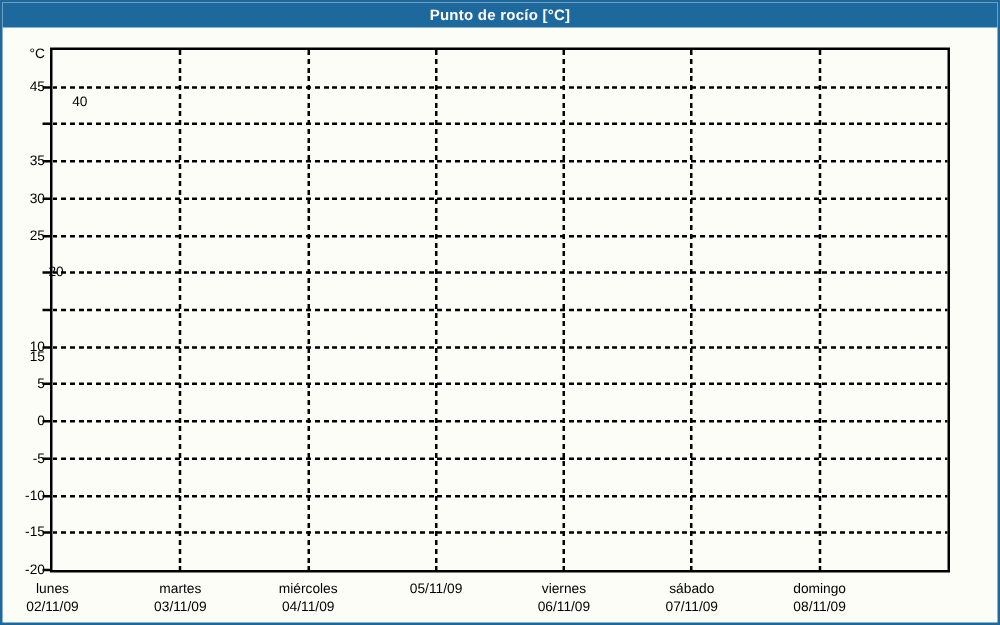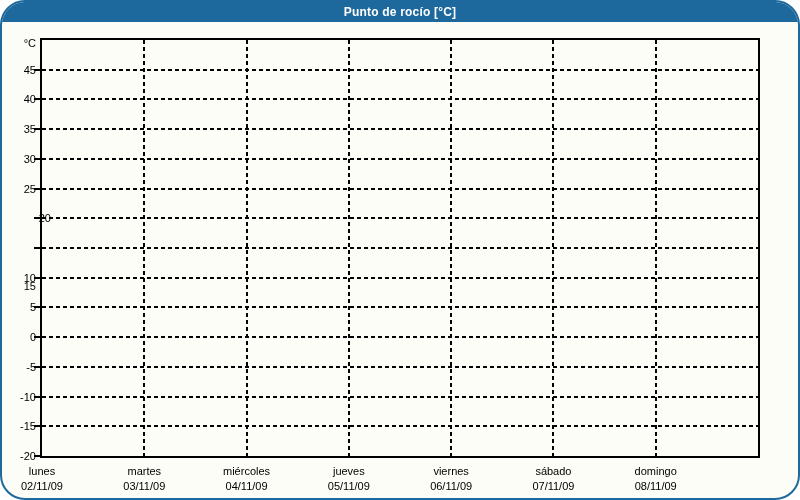--- a/index.html
+++ b/index.html
@@ -51,21 +51,21 @@
   .xlabel {
     position:absolute; top:462px; width:120px;
     text-align:center; font-size:11px; color:var(--text,#000);
     line-height:15px;
   }
   .xlabel .date { line-height:15px; }
 </style>
 </head>
 <body>
 
-<div class="window" style="--frame: #1d689c; --bg: #fcfdf7; --title-text: #ffffff; --axis: #000000; --grid: #000000; --text: #000000; border-color: rgb(29, 104, 156); border-radius: 25px;">
+<div class="window" style="--frame: #1d689c; --bg: #fcfdf7; --title-text: #ffffff; --axis: #000000; --grid: #000000; --text: #000000; border-color: rgb(29, 104, 156);">
   <div class="titlebar">
     <span>Punto de rocío [°C]</span>
   </div>
 
   <div class="unit">°C</div>
 
   <div class="plot" id="plot">
       <div class="hgrid" style="top: 28.7143px;"></div>
       <div class="hgrid" style="top: 58.4286px;"></div>
       <div class="hgrid" style="top: 88.1429px;"></div>
@@ -84,21 +84,21 @@
       <div class="vgrid" style="left: 305.857px;"></div>
       <div class="vgrid" style="left: 408.143px;"></div>
       <div class="vgrid" style="left: 510.429px;"></div>
       <div class="vgrid" style="left: 612.714px;"></div>
     </div>
 
   <div id="axis-labels">
       <div class="ytick" style="top: 66.7143px;"></div>
       <div class="ylabel" style="top: 60.7143px;">45</div>
       <div class="ytick" style="top: 96.4286px;"></div>
-      <div class="ylabel" style="top: 90px;">40</div>
+      <div class="ylabel" style="top: 73px; padding-left: 34px;">40</div>
       <div class="ytick" style="top: 126.143px;"></div>
       <div class="ylabel" style="top: 120.143px;">35</div>
       <div class="ytick" style="top: 155.857px;"></div>
       <div class="ylabel" style="top: 149.857px;">30</div>
       <div class="ytick" style="top: 185.571px;"></div>
       <div class="ylabel" style="top: 179.571px;">25</div>
       <div class="ytick" style="top: 215.286px;"></div>
       <div class="ylabel" style="top: 209.286px; padding-left: 15px;">20</div>
       <div class="ytick" style="top: 245px;"></div>
       <div class="ylabel" style="top: 239px; margin-top: 38px;">15</div>
@@ -122,21 +122,20 @@
       </div>
       <div class="xlabel" style="left: 82.2857px;">
         <div class="day">martes</div>
         <div class="date">03/11/09</div>
       </div>
       <div class="xlabel" style="left: 184.571px;">
         <div class="day">miércoles</div>
         <div class="date">04/11/09</div>
       </div>
       <div class="xlabel" style="left: 286.857px;">
-        <div class="day">jueves</div>
         <div class="date">05/11/09</div>
       </div>
       <div class="xlabel" style="left: 389.143px;">
         <div class="day">viernes</div>
         <div class="date">06/11/09</div>
       </div>
       <div class="xlabel" style="left: 491.429px;">
         <div class="day">sábado</div>
         <div class="date">07/11/09</div>
       </div>

